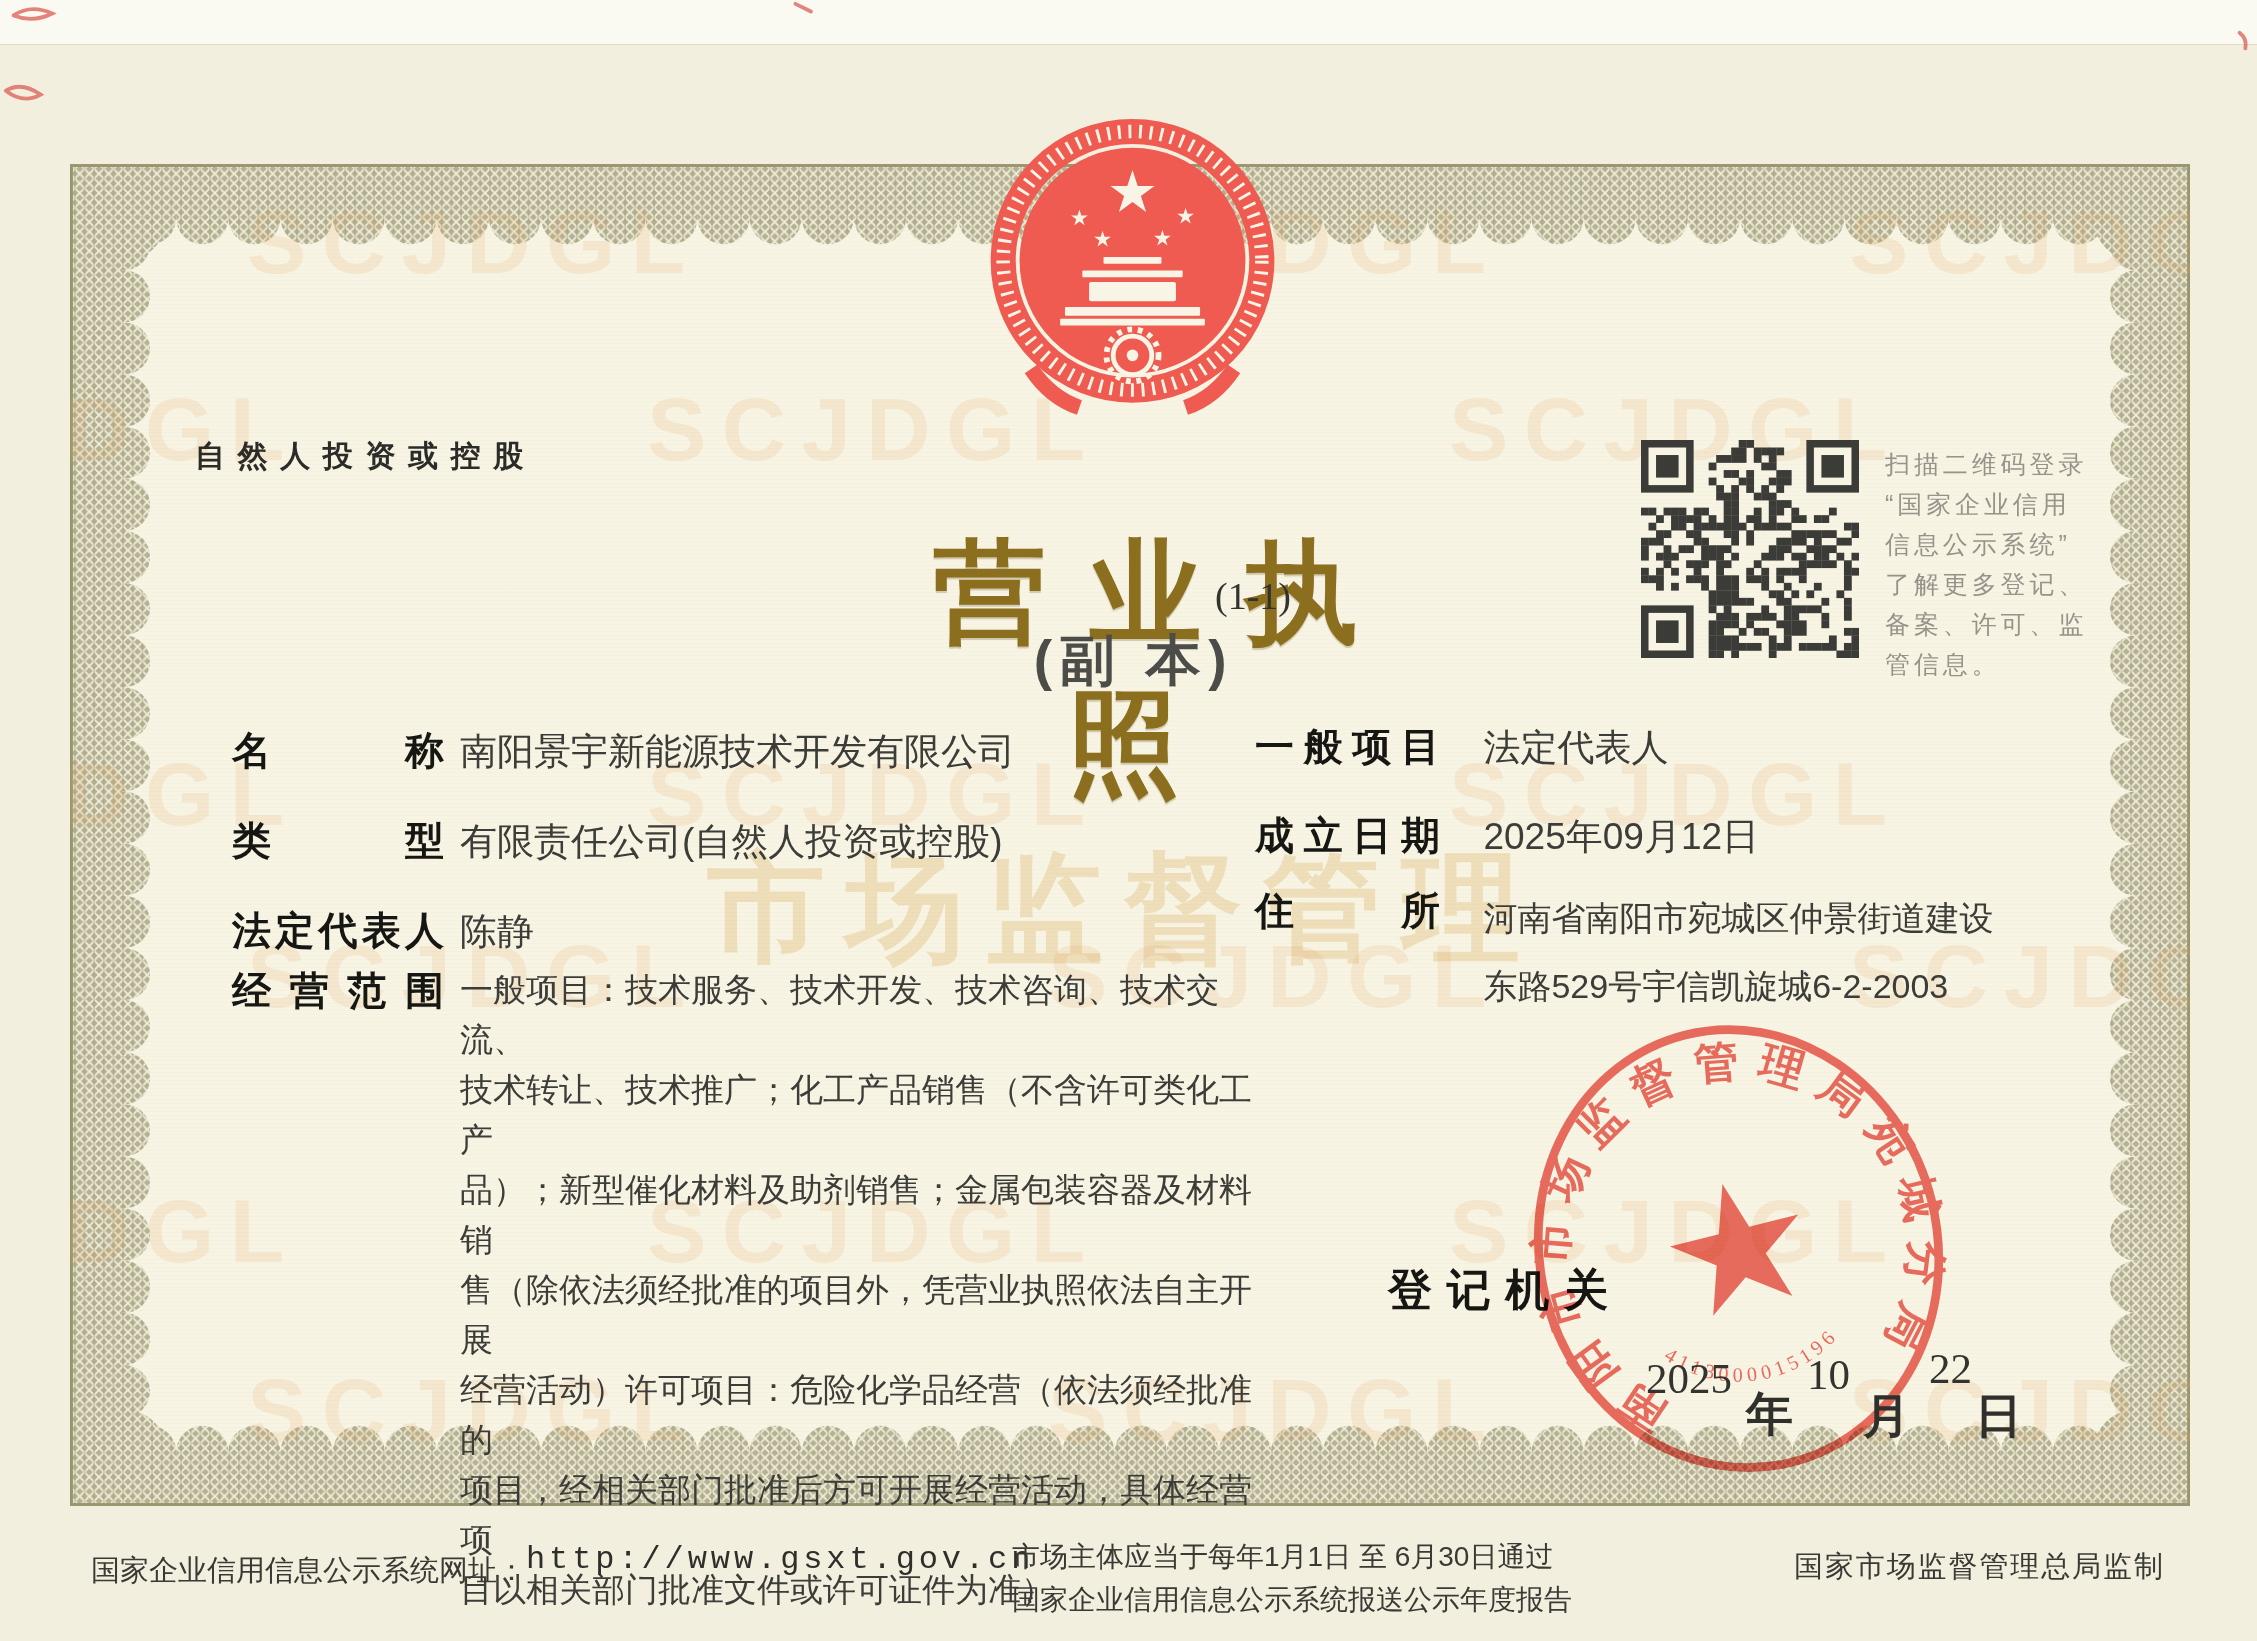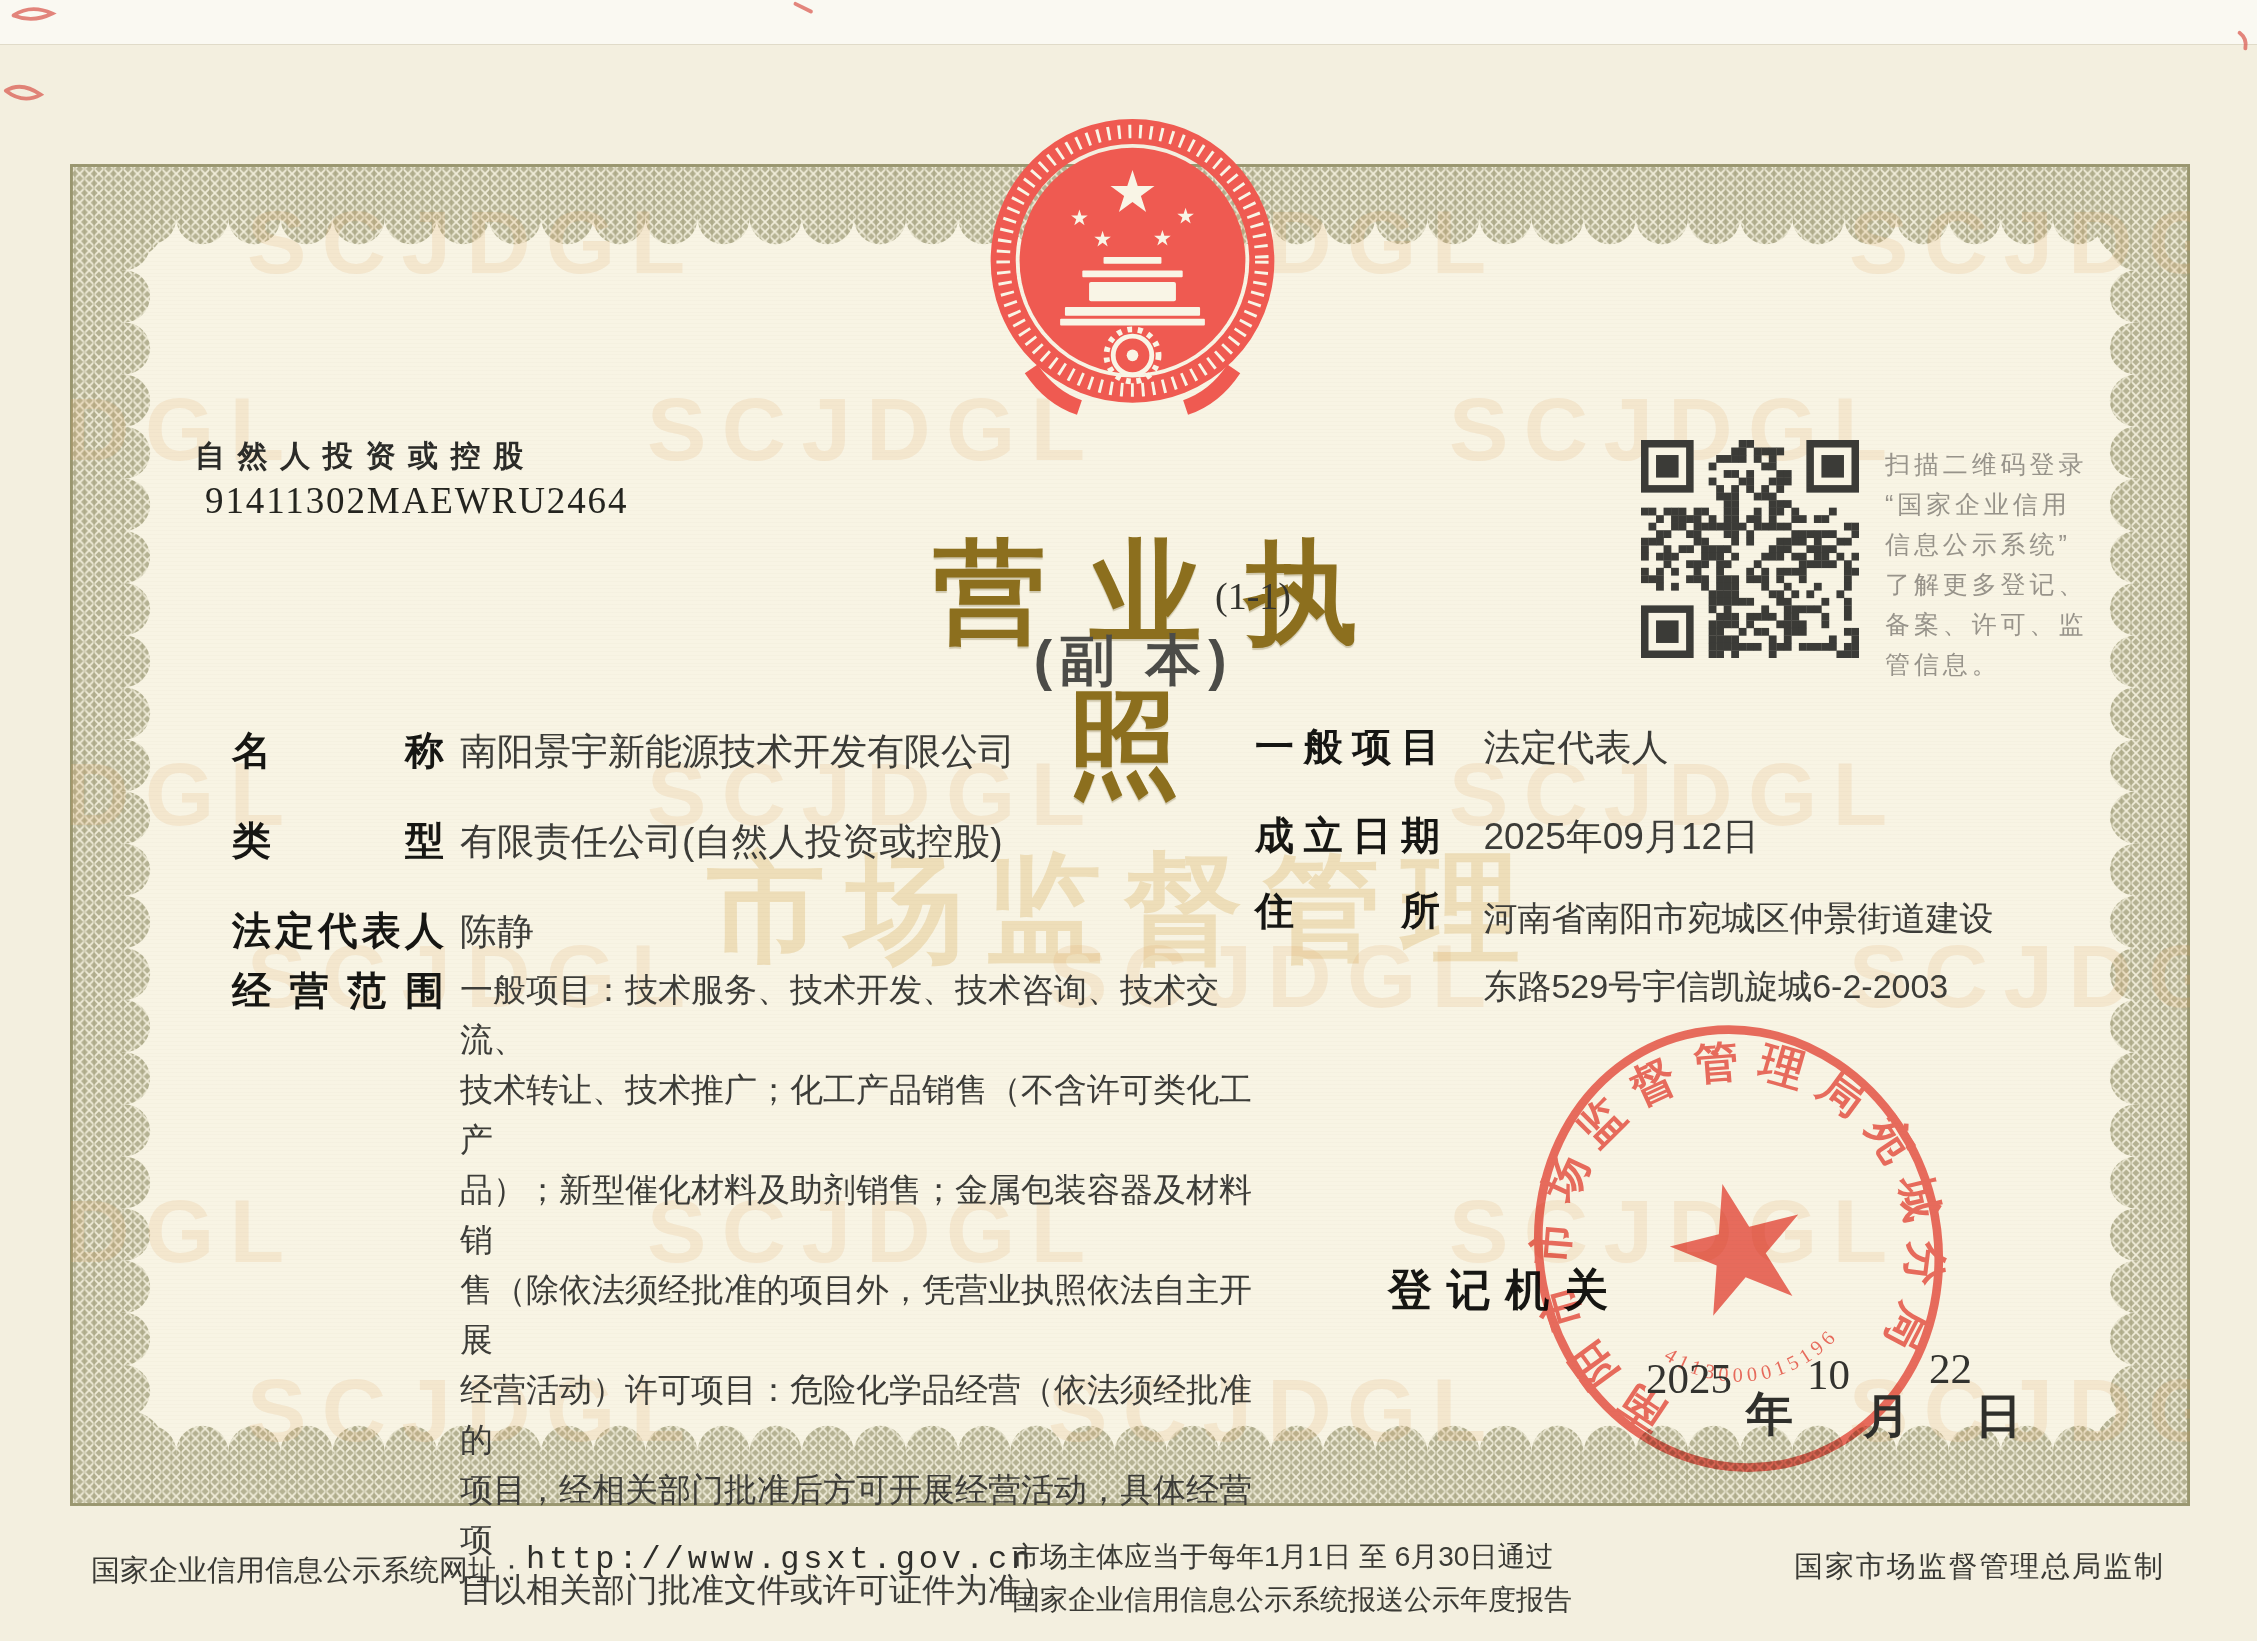--- a/index.html
+++ b/index.html
@@ -244,21 +244,20 @@
       <rect x="95" y="198" width="140" height="9" rx="1"></rect>
       <rect x="90" y="210" width="150" height="7" rx="1"></rect>
     </g>
     <circle cx="165" cy="248" r="27" fill="none" stroke="#f9f5e6" stroke-width="6" stroke-dasharray="5 6"></circle>
     <circle cx="165" cy="248" r="20" fill="none" stroke="#f9f5e6" stroke-width="5"></circle>
     <circle cx="165" cy="248" r="6" fill="#f9f5e6"></circle>
     <path d="M60 262 q20 30 50 40 M270 262 q-20 30 -50 40" fill="none" stroke="#ef5a51" stroke-width="16"></path>
   </svg>
 
   <div class="abs credit-label">自然人投资或控股</div>
-  <div class="abs credit-code">91411302MAEWRU2464</div>
 
   <div class="abs title">营业执照</div>
   <div class="abs subtitle">(副 本)</div>
   <div class="abs copy-number">(1-1)</div>
 
   <svg id="qr" class="abs" style="left:1641px;top:440px;" width="218" height="218" viewBox="0 0 226 226">
       <rect x="101.3103448275862" y="0" width="8.093103448275862" height="8.093103448275862" fill="#3b3b37"></rect>
       <rect x="109.10344827586206" y="0" width="8.093103448275862" height="8.093103448275862" fill="#3b3b37"></rect>
       <rect x="93.51724137931035" y="7.793103448275862" width="8.093103448275862" height="8.093103448275862" fill="#3b3b37"></rect>
       <rect x="101.3103448275862" y="7.793103448275862" width="8.093103448275862" height="8.093103448275862" fill="#3b3b37"></rect>

